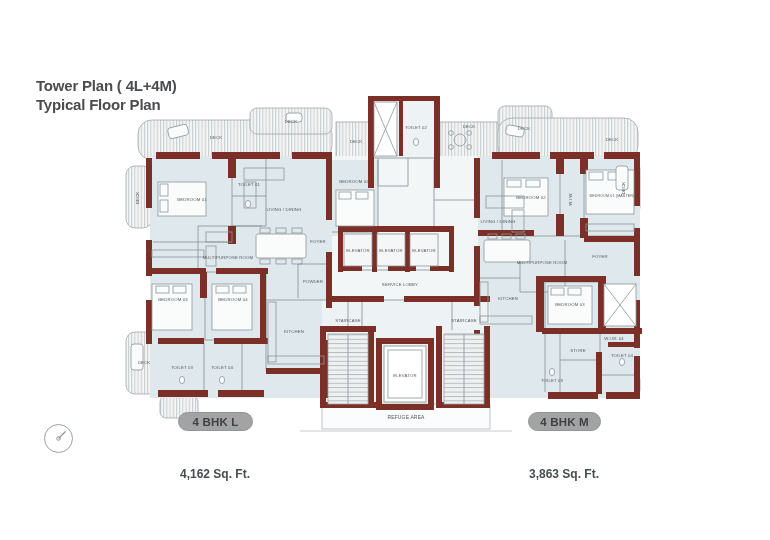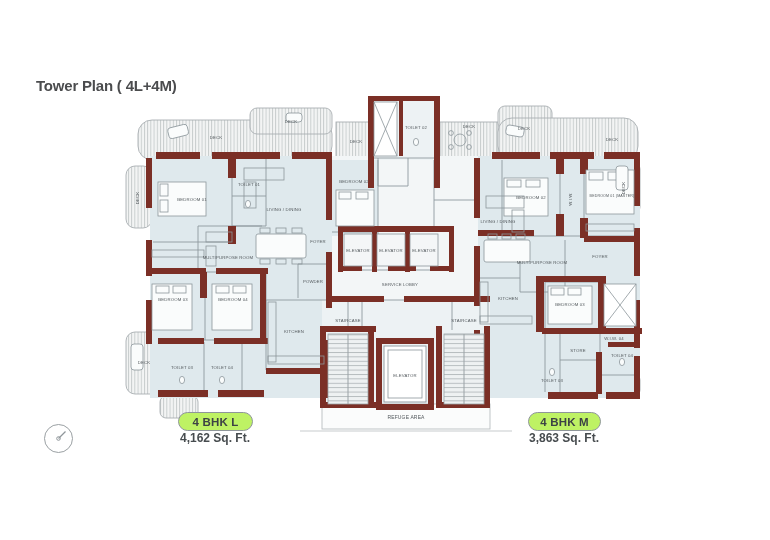--- a/index.html
+++ b/index.html
@@ -18,32 +18,33 @@
   .corefloor{fill:var(--corefloor);}
   .w{fill:var(--wall);}
   .p{stroke:var(--line);stroke-width:0.9;fill:none;}
   .fu{stroke:#8c969b;stroke-width:0.8;fill:#fafcfc;}
   .fuo{stroke:#8c969b;stroke-width:0.8;fill:none;}
   .lbl{fill:var(--text);font-size:4.3px;text-anchor:middle;text-transform:uppercase;
        font-family:"Liberation Sans",sans-serif;letter-spacing:0.15px;}
   .lbl2{font-size:5px;}
   .pillbox{position:absolute;border:1.4px solid var(--pill);border-radius:10px;
     display:flex;align-items:center;justify-content:center;
-    font-weight:bold;font-size:11.5px;color:#3d4245;letter-spacing:0.2px;background:#bef264;}
-  .areatext{position:absolute;text-align:center;font-weight:bold;font-size:12px;color:#474c4f;}
+    font-weight:bold;font-size:11.5px;color:#3d4245;letter-spacing:0.2px;background:#a3a3a3;}
+  .areatext{position:absolute;text-align:center;font-weight:bold;font-size:12px;color:#474c4f;margin-top:36px;}
   .compass{position:absolute;left:44px;top:424px;width:27px;height:27px;
     border:1.1px solid #9aa0a3;border-radius:50%;background:#fff;}
 </style>
 </head>
 <body>
 
 <div id="stage">
 
   <div class="titleblock">
     <div>Tower Plan ( 4L+4M)</div>
+    <div>Typical Floor Plan</div>
   </div>
 
   <svg width="770" height="540" viewBox="0 0 770 540">
     <defs>
       <pattern id="hatch" width="3.2" height="3.2" patternUnits="userSpaceOnUse">
         <rect width="3.2" height="3.2" fill="#f3f4f4"></rect>
         <line x1="0.5" y1="0" x2="0.5" y2="3.2" stroke="#bfc4c6" stroke-width="0.8"></line>
       </pattern>
       <pattern id="treads" width="6" height="4.4" patternUnits="userSpaceOnUse">
         <rect width="6" height="4.4" fill="#eef1f2"></rect>

